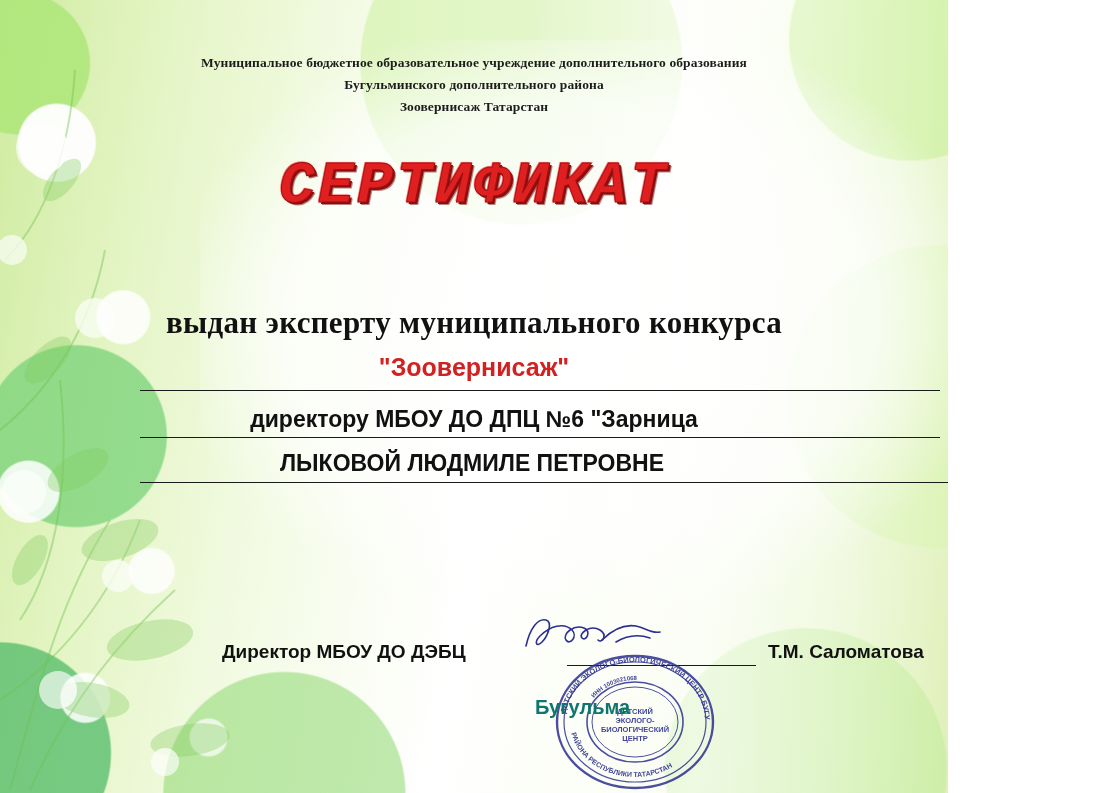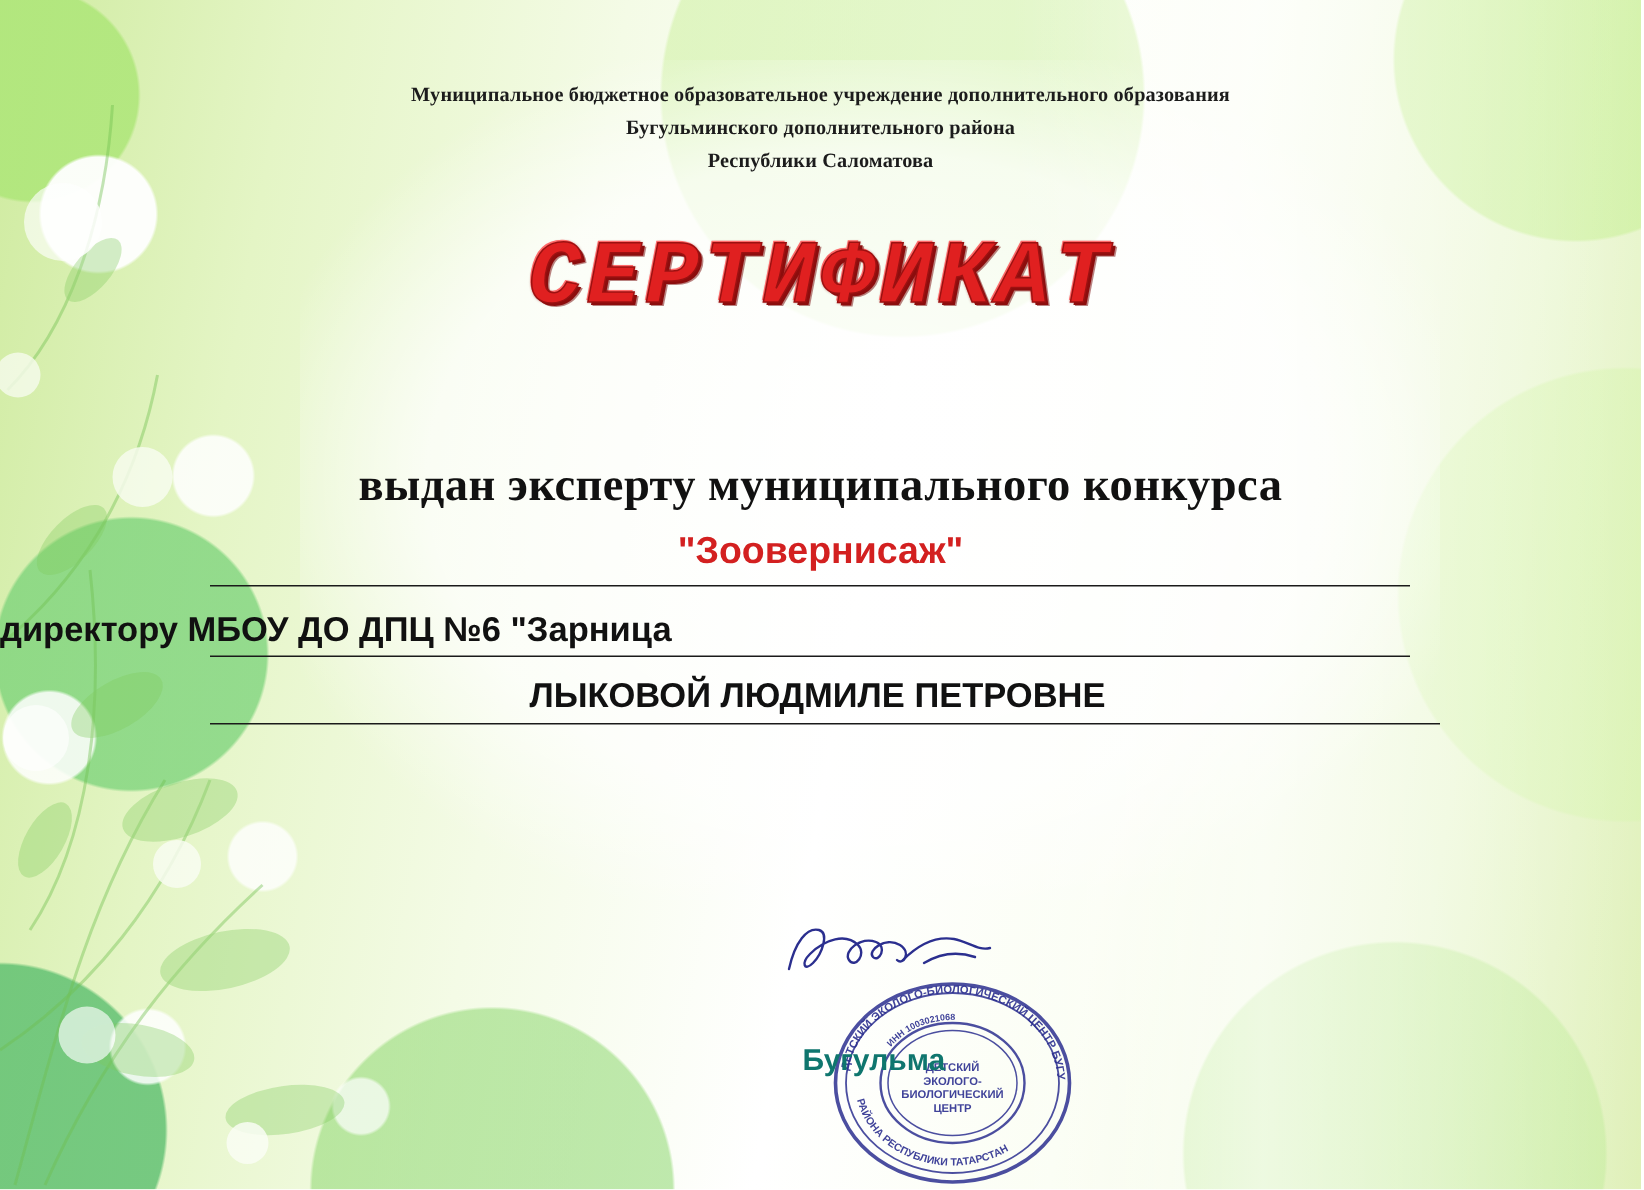--- a/index.html
+++ b/index.html
@@ -2,21 +2,21 @@
 <html><head>
 <meta charset="utf-8">
 <style>
   html, body {
     margin: 0;
     padding: 0;
     background: #ffffff;
   }
   .page {
     position: relative;
-    width: 1094px;
+    width: 948px;
     height: 793px;
     overflow: hidden;
     font-family: "Liberation Serif", serif;
     background: #ffffff;
   }
 
   
   .bg {
     position: absolute;
     inset: 0;
@@ -125,20 +125,21 @@
     border-top: 1.6px solid #1a1a1a;
   }
   .rule-1 { left: 140px; width: 800px; top: 390px; }
   .rule-2 { left: 140px; width: 800px; top: 437px; }
   .rule-3 { left: 140px; width: 820px; top: 482px; }
 
   .post {
     position: absolute;
     left: 0; right: 0;
     top: 406px;
+    text-align: center;
     font-family: "Liberation Sans", sans-serif;
     font-weight: bold;
     font-size: 23px;
     color: #111111;
   }
 
   .person {
     position: absolute;
     left: 0; right: 4px;
     top: 450px;
@@ -249,39 +250,44 @@
   </svg>
 
   <div class="bg-white-core"></div>
   <div class="bg-fade-right"></div>
 
   <div class="content">
 
     <div class="org">
       <div>Муниципальное бюджетное образовательное учреждение  дополнительного образования</div>
       <div>Бугульминского дополнительного района</div>
-      <div>Республики Саломатова</div>
+      <div>Зоовернисаж Татарстан</div>
     </div>
 
     <div class="cert-title">СЕРТИФИКАТ</div>
 
     <div class="line1">выдан эксперту муниципального  конкурса</div>
 
     <div class="contest">"Зоовернисаж"</div>
 
     <div class="rule rule-1"></div>
 
     <div class="post">директору МБОУ ДО ДПЦ №6 "Зарница</div>
 
     <div class="rule rule-2"></div>
 
     <div class="person">ЛЫКОВОЙ ЛЮДМИЛЕ ПЕТРОВНЕ</div>
 
     <div class="rule rule-3"></div>
 
+    <div class="sign-row">
+      <div class="sign-title">Директор МБОУ ДО ДЭБЦ</div>
+      <div class="sign-rule"></div>
+      <div class="sign-name">Т.М. Саломатова</div>
+    </div>
 
     <svg class="signature" viewBox="0 0 150 48">
       <g fill="none" stroke="#2b2f8f" stroke-width="1.6" stroke-linecap="round">
         <path d="M6,34 C10,16 18,6 26,8 C33,10 28,24 22,30 C16,36 14,30 20,24 C30,14 44,10 52,18 C58,24 50,34 46,28 C42,22 54,12 64,16 C72,19 66,30 62,26 C58,22 70,12 80,18 C88,23 82,32 78,28"></path>
         <path d="M82,28 C92,18 104,12 116,14 C126,16 132,22 140,20"></path>
         <path d="M96,30 C106,24 118,22 130,26"></path>
       </g>
     </svg>
 
     <svg class="stamp" viewBox="0 0 210 140">

